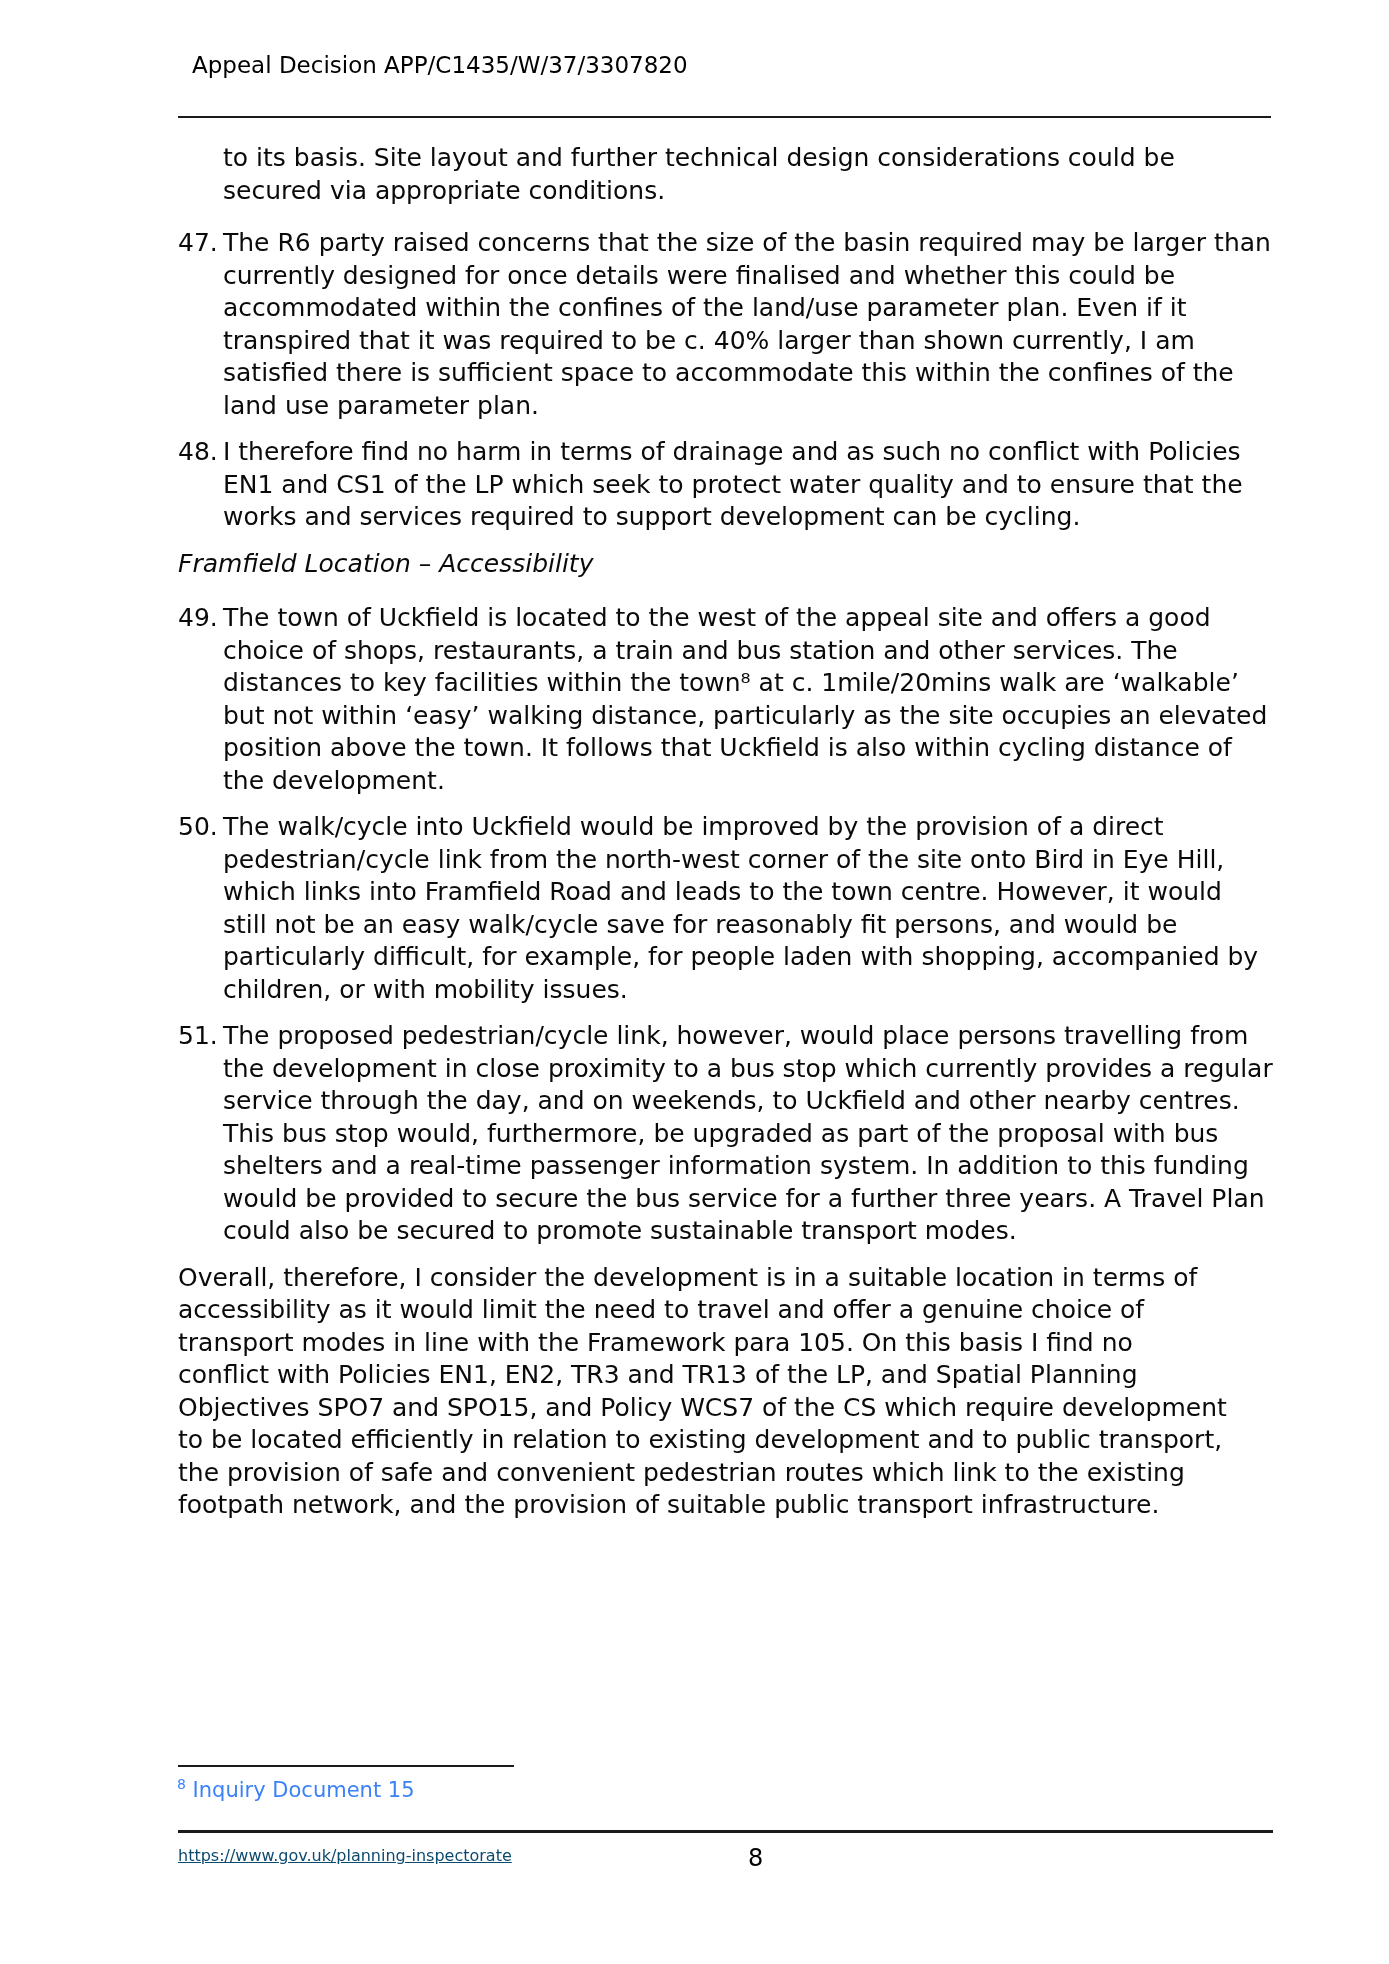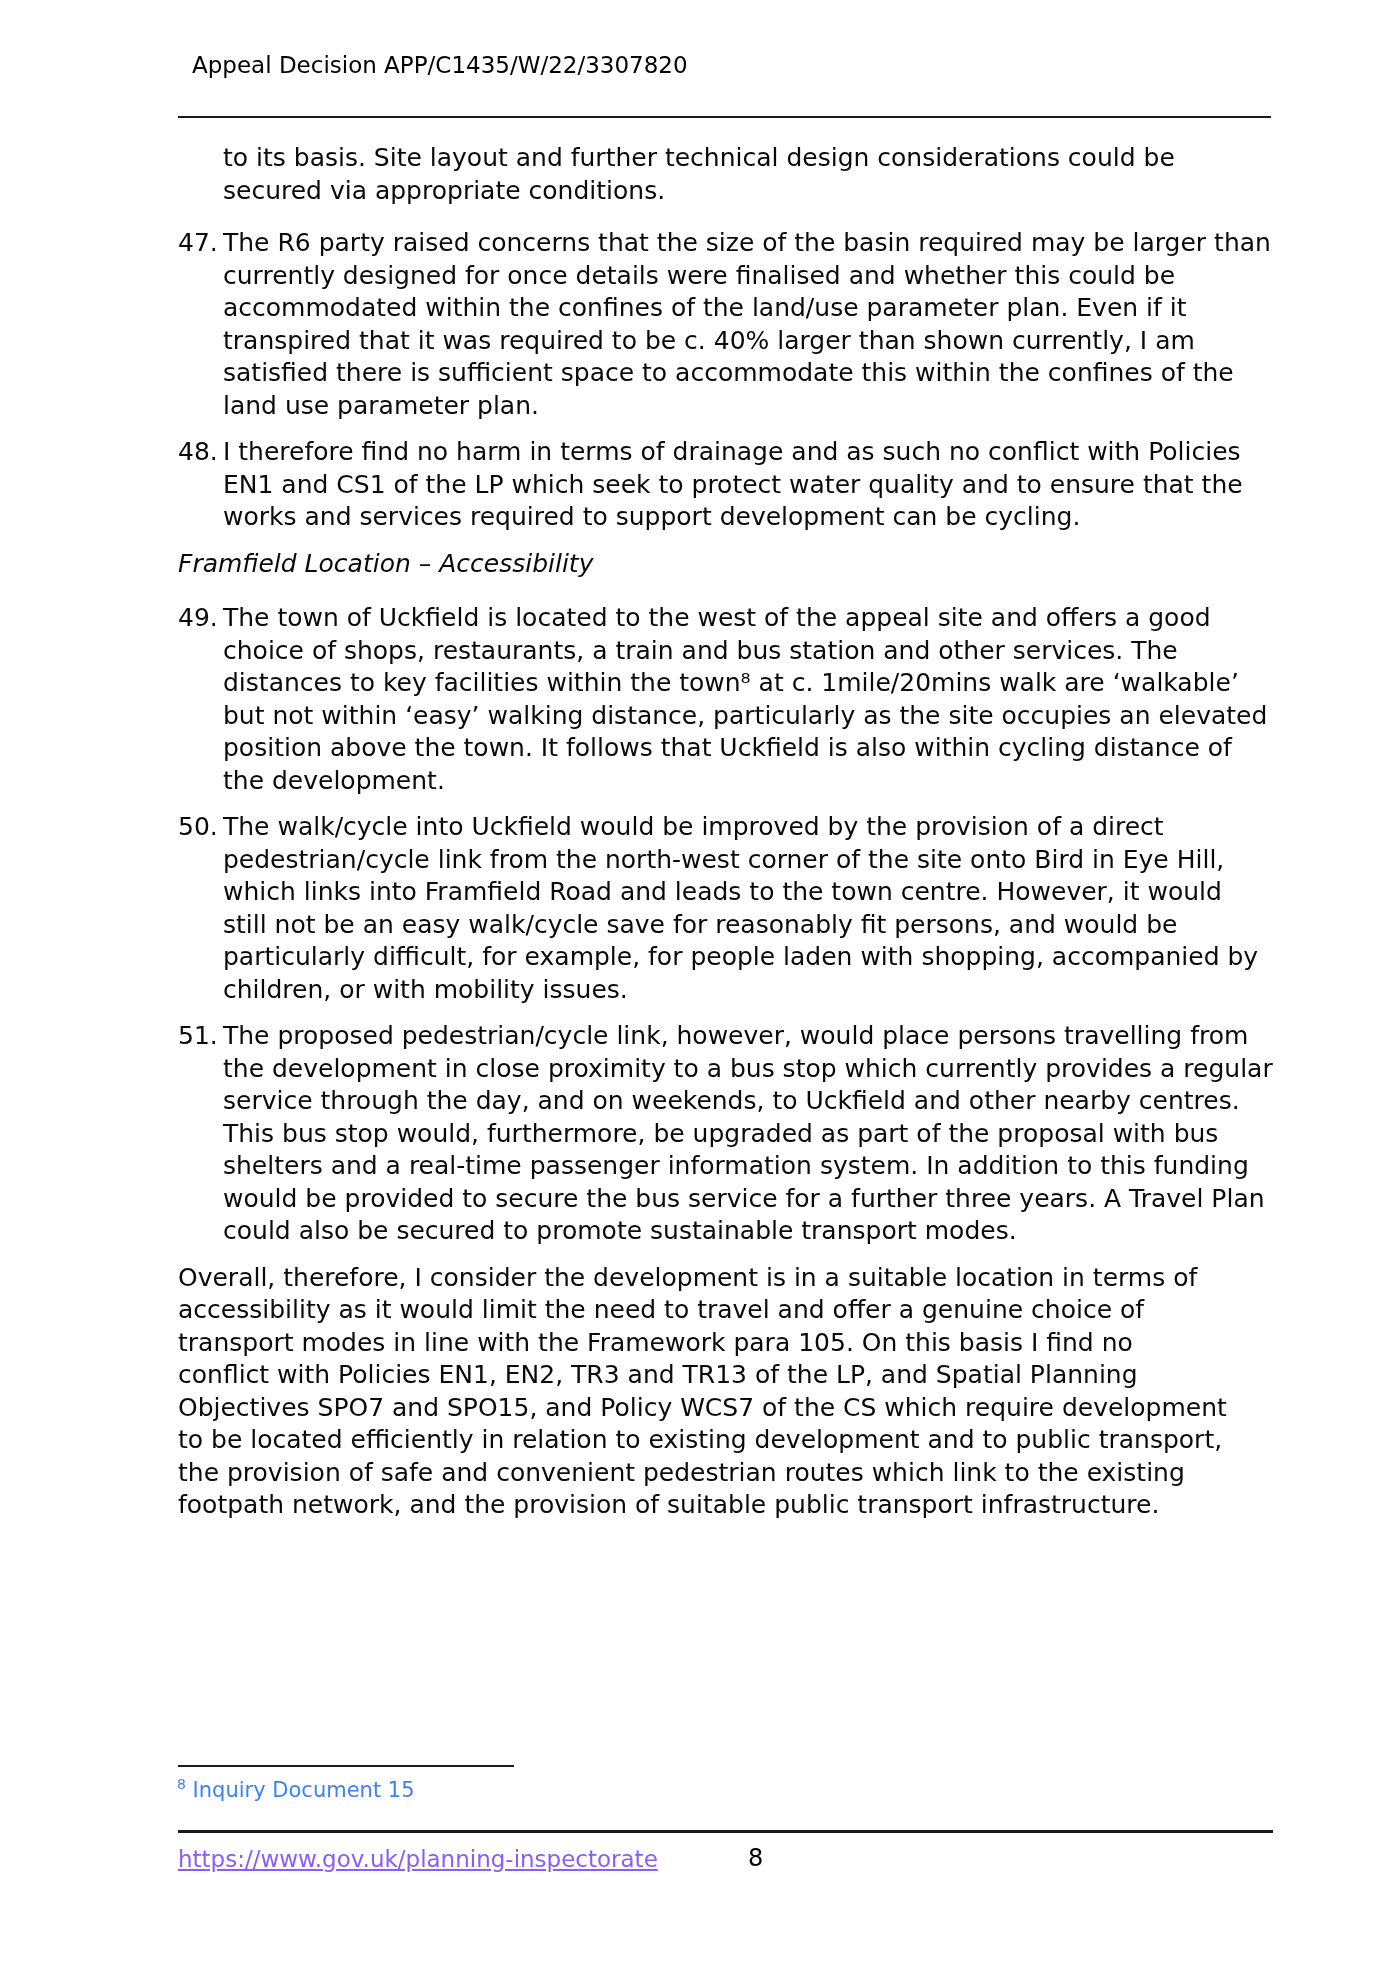--- a/index.html
+++ b/index.html
@@ -86,40 +86,40 @@
     left: 178px;
     top: 1830px;
     width: 1095px;
     height: 3px;
     background: #1a1a1a;
   }
   .footer-link {
     position: absolute;
     left: 178px;
     top: 1846px;
-    font-size: 23px;
-    color: #8b5cf6;
+    font-size: 16px;
+    color: #0c4a6e;
     text-decoration: underline;
     cursor: pointer;
     white-space: nowrap;
   }
   .page-number {
     position: absolute;
     left: 748px;
     top: 1844px;
     font-size: 24px;
     color: #000000;
   }
 </style>
 </head>
 <body>
 
 <div class="page">
 
-  <div class="doc-header">Appeal Decision APP/C1435/W/22/3307820</div>
+  <div class="doc-header">Appeal Decision APP/C1435/W/37/3307820</div>
 
   <div class="header-rule"></div>
 
   <div class="doc-body">
     <div class="continuation">to its basis. Site layout and further technical design considerations could be secured via appropriate conditions.</div>
 
   <div class="num-para">
         <div class="num">47.</div>
         <div class="para-text">The R6 party raised concerns that the size of the basin required may be larger than currently designed for once details were finalised and whether this could be accommodated within the confines of the land/use parameter plan. Even if it transpired that it was required to be c. 40% larger than shown currently, I am satisfied there is sufficient space to accommodate this within the confines of the land use parameter plan.</div>
       </div>

